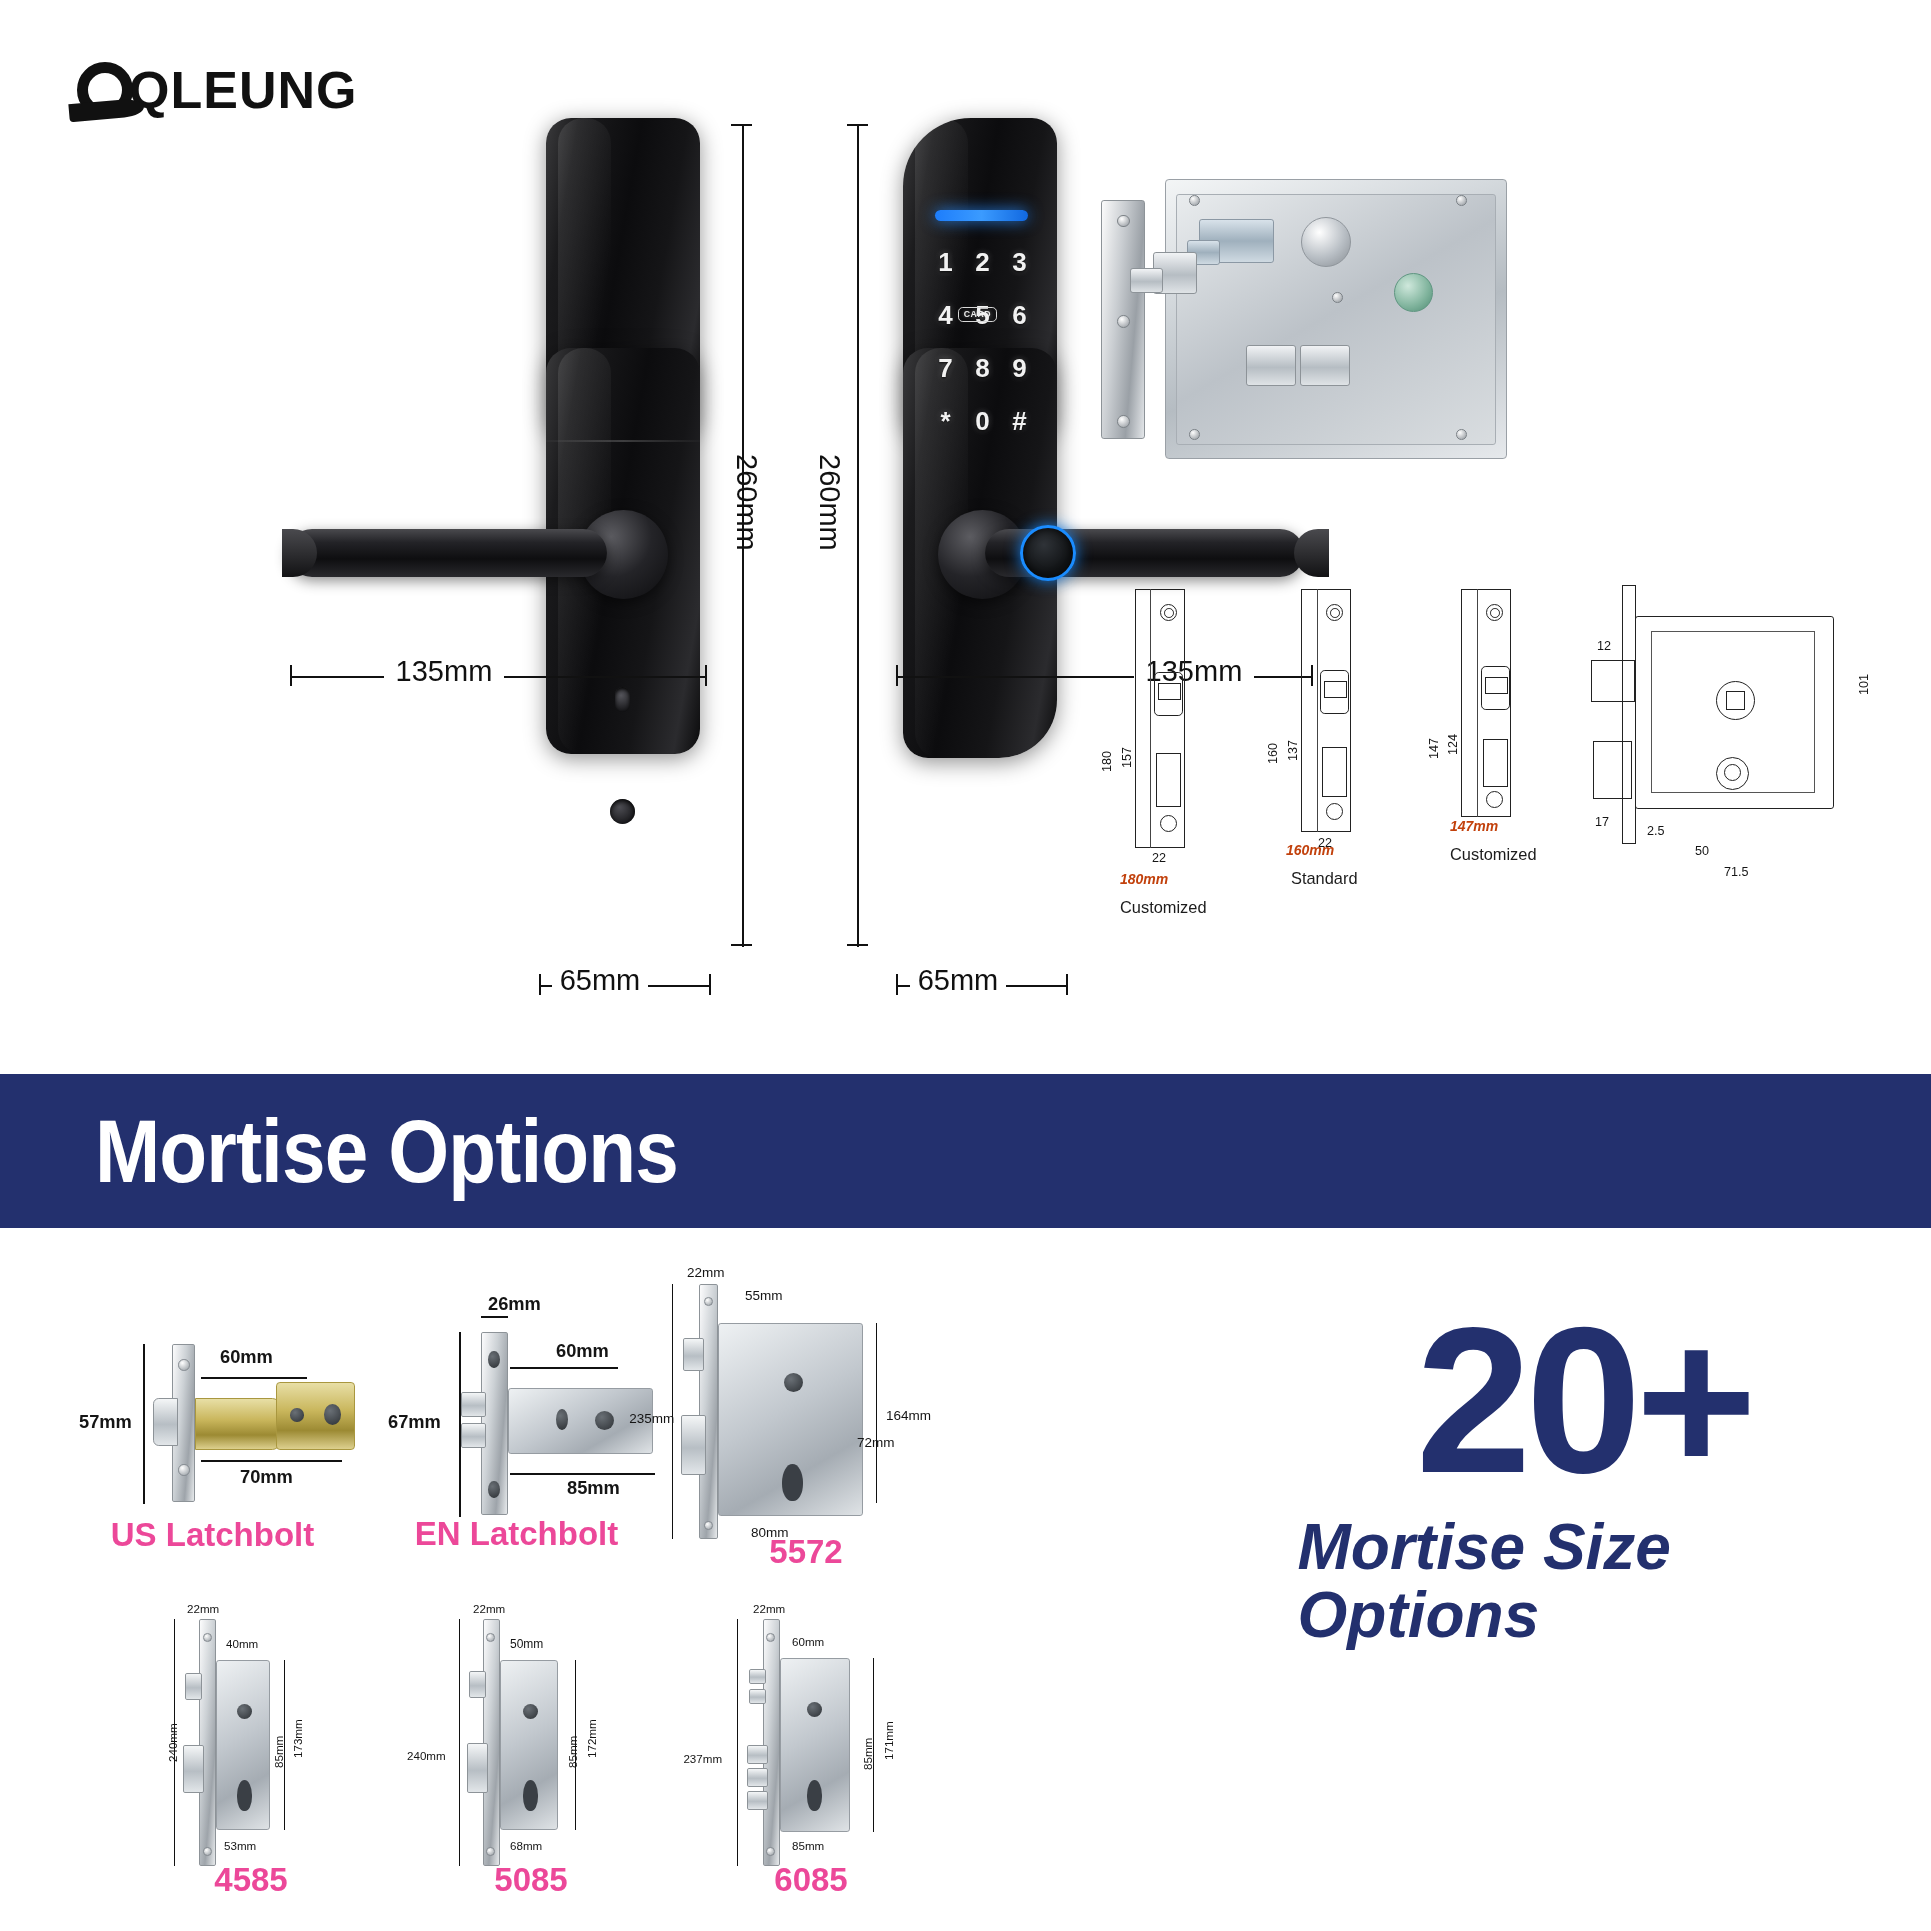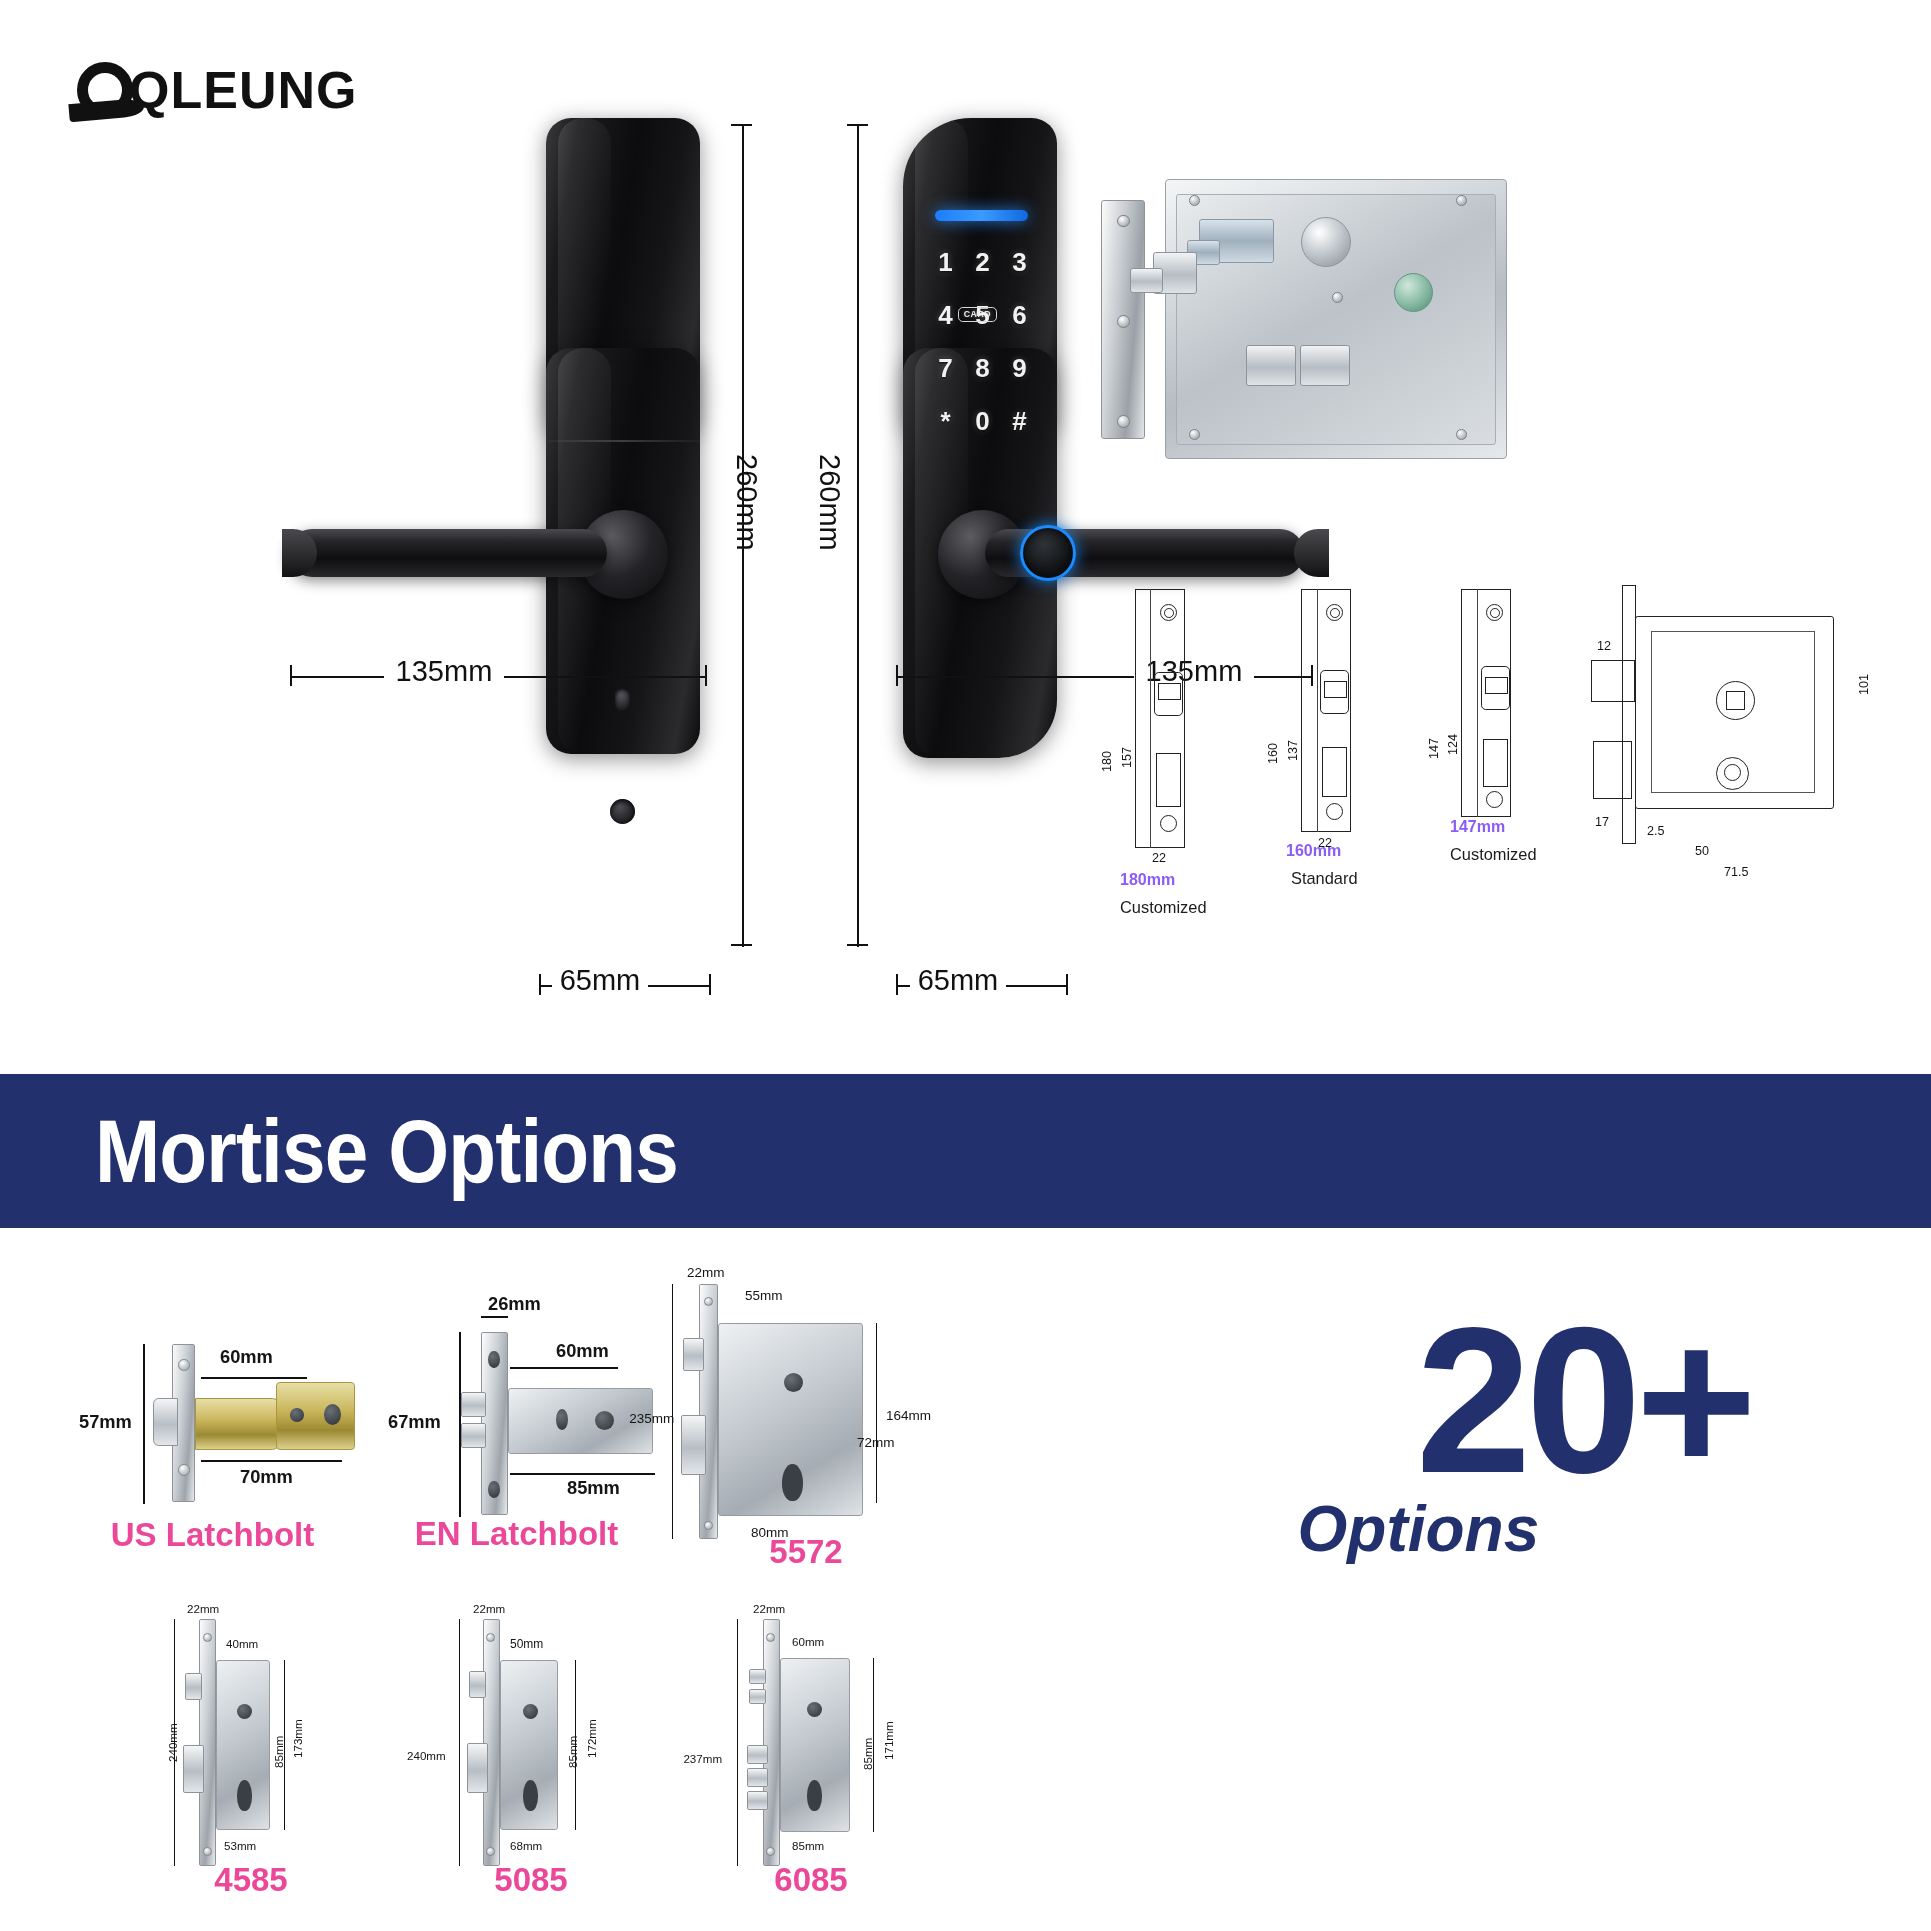--- a/index.html
+++ b/index.html
@@ -150,21 +150,21 @@
     border:1px solid #5f9681;
   }
   .mp-latch {
     position:absolute; background:linear-gradient(180deg,#f1f3f5,#b6bdc3 55%,#dfe3e6);
     border:1px solid #8d9398; border-radius:2.9px;
   }
 
   
   .linedraw { position:absolute; left:1079px; top:579px; width:830px; height:319px; }
   .ld-label-red {
-    position:absolute; color:#8b5cf6; font-size:16px; font-weight:600; white-space:nowrap;
+    position:absolute; color:#c2410c; font-size:14px; font-weight:600; white-space:nowrap;font-style:italic;
   }
   .ld-label-blk {
     position:absolute; color:#1c1c1c; font-size:16.4px; font-weight:400; white-space:nowrap;
   }
 
   
   .banner {
     position:absolute; left:0; top:1074px; width:1931px; height:154px;
     background:#23306e;
   }
@@ -521,17 +521,18 @@
     <div class="mini-dim vert" style="left:216px;top:162px;font-size:11.6px;">171mm</div>
     <div class="mini-dim vert" style="left:195px;top:172px;font-size:11.6px;">85mm</div>
     <div class="mini-dim" style="left:126px;top:241px;font-size:11.6px;">85mm</div>
     <div class="dim-line-v" style="left:71px;top:21px;height:247px;width:1.4px;"></div>
     <div class="dim-line-v" style="left:207px;top:60px;height:174px;width:1.4px;"></div>
     <div class="opt-name" style="top:263px;">6085</div>
   </div>
 
   <div class="twenty-block">
     <div class="twenty-num">20+</div>
+    <div class="twenty-sub">Mortise Size</div>
     <div class="twenty-sub" style="margin-top:0;">Options</div>
   </div>
 
 </div>
 
 
 </body></html>

